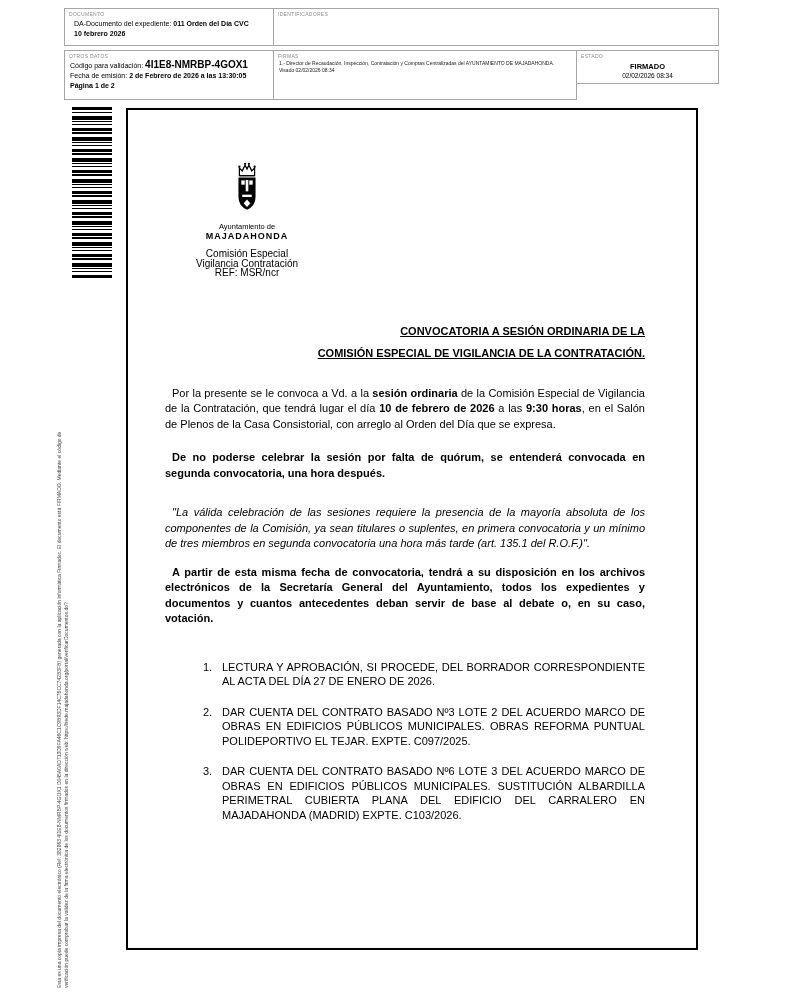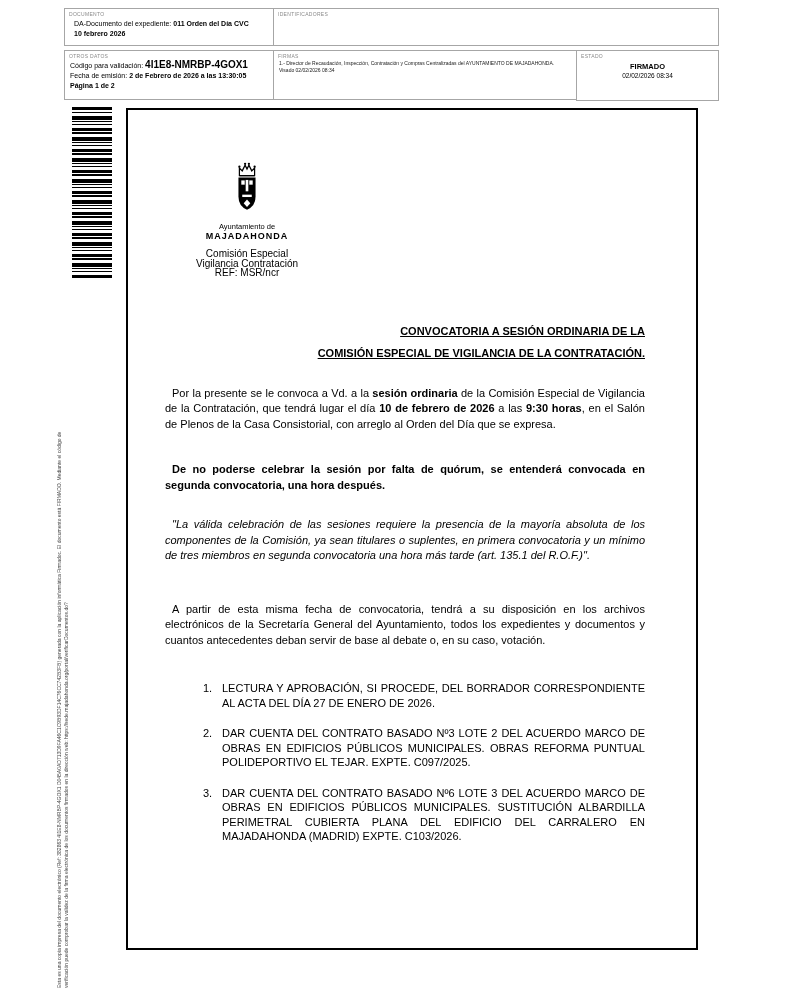--- a/index.html
+++ b/index.html
@@ -7,21 +7,21 @@
   .page{
     position:relative;width:792px;height:1000px;background:#ffffff;
     font-family:"Liberation Sans",sans-serif;color:#000;overflow:hidden;
   }
   
   .hdr-box{position:absolute;border:1px solid #a6a6a6;background:#fff;}
   .box-documento{left:64px;top:8px;width:210px;height:38px;}
   .box-identificadores{left:273px;top:8px;width:446px;height:38px;}
   .box-otros{left:64px;top:50px;width:210px;height:50px;}
   .box-firmas{left:273px;top:50px;width:304px;height:50px;}
-  .box-estado{left:576px;top:50px;width:143px;height:51px;}
+  .box-estado{left:576px;top:50px;width:143px;height:34px;}
   .hdr-label{font-size:5px;color:#8a8a8a;letter-spacing:.3px;padding:2px 0 0 4px;text-transform:uppercase;}
   .doc-meta{padding:2px 6px 0 9px;font-size:7px;line-height:9.5px;width:195px;}
   .otros-meta{padding:1px 4px 0 5px;font-size:7px;line-height:10px;}
   .otros-meta .code{font-size:10px;font-weight:bold;}
   .b{font-weight:bold;}
   .firmas-text{padding:1px 6px 0 5px;font-size:5px;line-height:6.5px;color:#222;width:295px;}
   .estado-status{text-align:center;font-weight:bold;font-size:7.5px;margin-top:3px;}
   .estado-date{text-align:center;font-size:6.5px;margin-top:1px;}
   
   .barcode{
@@ -45,23 +45,23 @@
     border:2px solid #000;background:#fff;padding:12px 51px 0 37px;
   }
   .logo-wrap{width:140px;margin:38px 0 0 12px;text-align:center;}
   .org1{font-size:7.5px;line-height:9px;margin-top:2px;}
   .org2{font-size:9px;line-height:10px;font-weight:bold;letter-spacing:1px;}
   .ref-block{margin-top:8px;font-size:10px;line-height:9.5px;}
   .title{margin:42px 0 0 0;text-align:right;font-size:11px;font-weight:bold;line-height:22px;}
   .u{text-decoration:underline;}
   p{margin:0;font-size:11px;line-height:15.5px;text-align:justify;text-indent:7px;}
   .p1{margin-top:22px;}
-  .p2{margin-top:30px;font-weight:bold;}
+  .p2{margin-top:18px;font-weight:bold;}
   .p3{margin-top:24px;font-style:italic;}
-  .p4{margin-top:38px;font-weight:normal;}
+  .p4{margin-top:13px;font-weight:bold;}
   .orden{margin:26px 0 0 0;text-align:center;font-size:11px;font-weight:bold;line-height:15px;}
   .list{margin-top:33px;margin-left:38px;}
   .li{display:flex;margin-bottom:16px;font-size:11px;line-height:14.5px;}
   .num{width:19px;flex-shrink:0;}
   .li-text{flex:1;text-align:justify;}
 </style>
 </head>
 <body>
 
 <div class="page">

